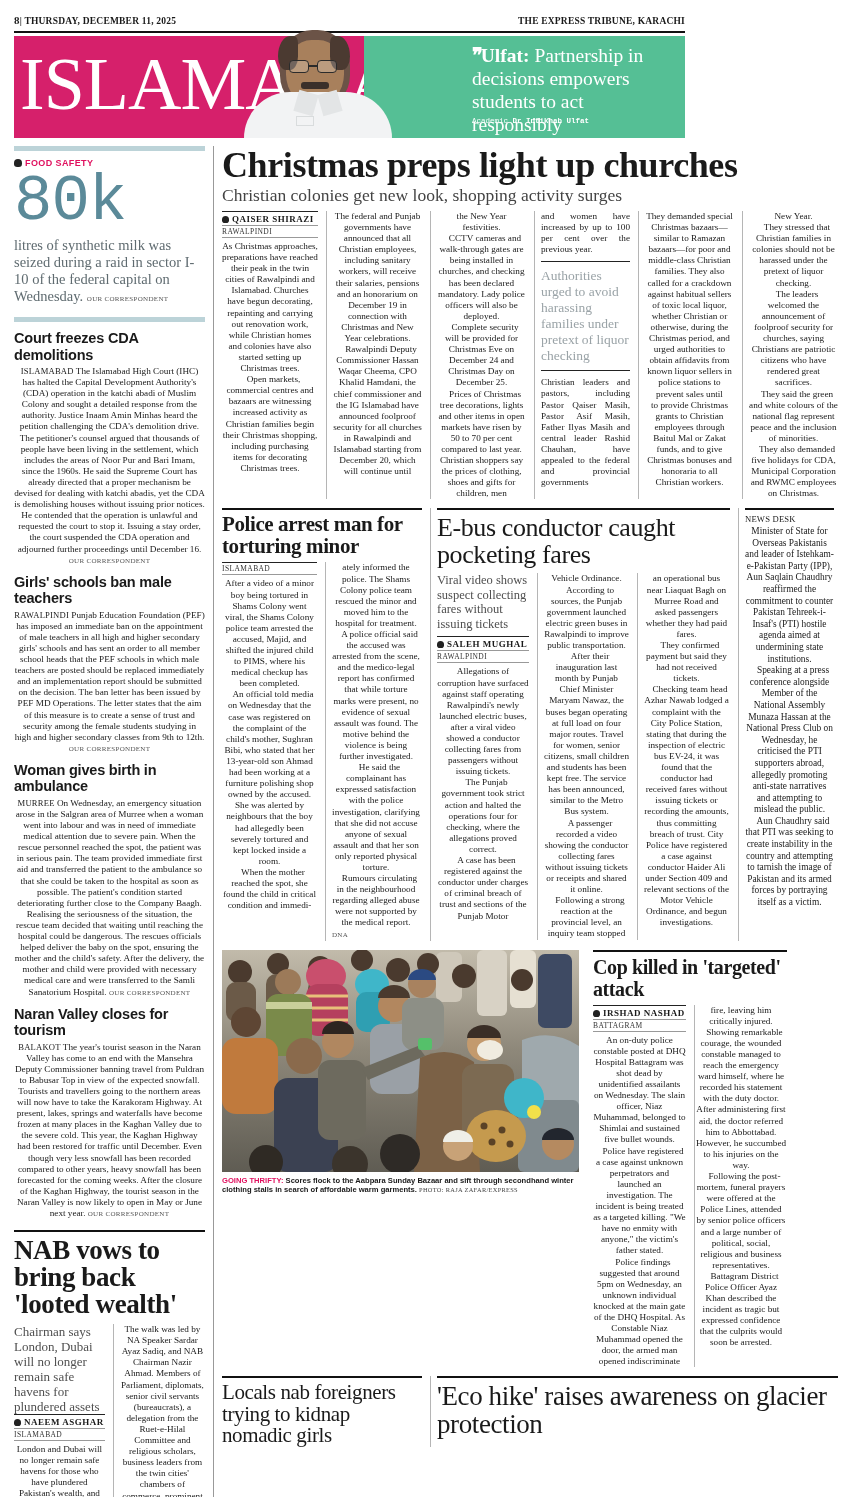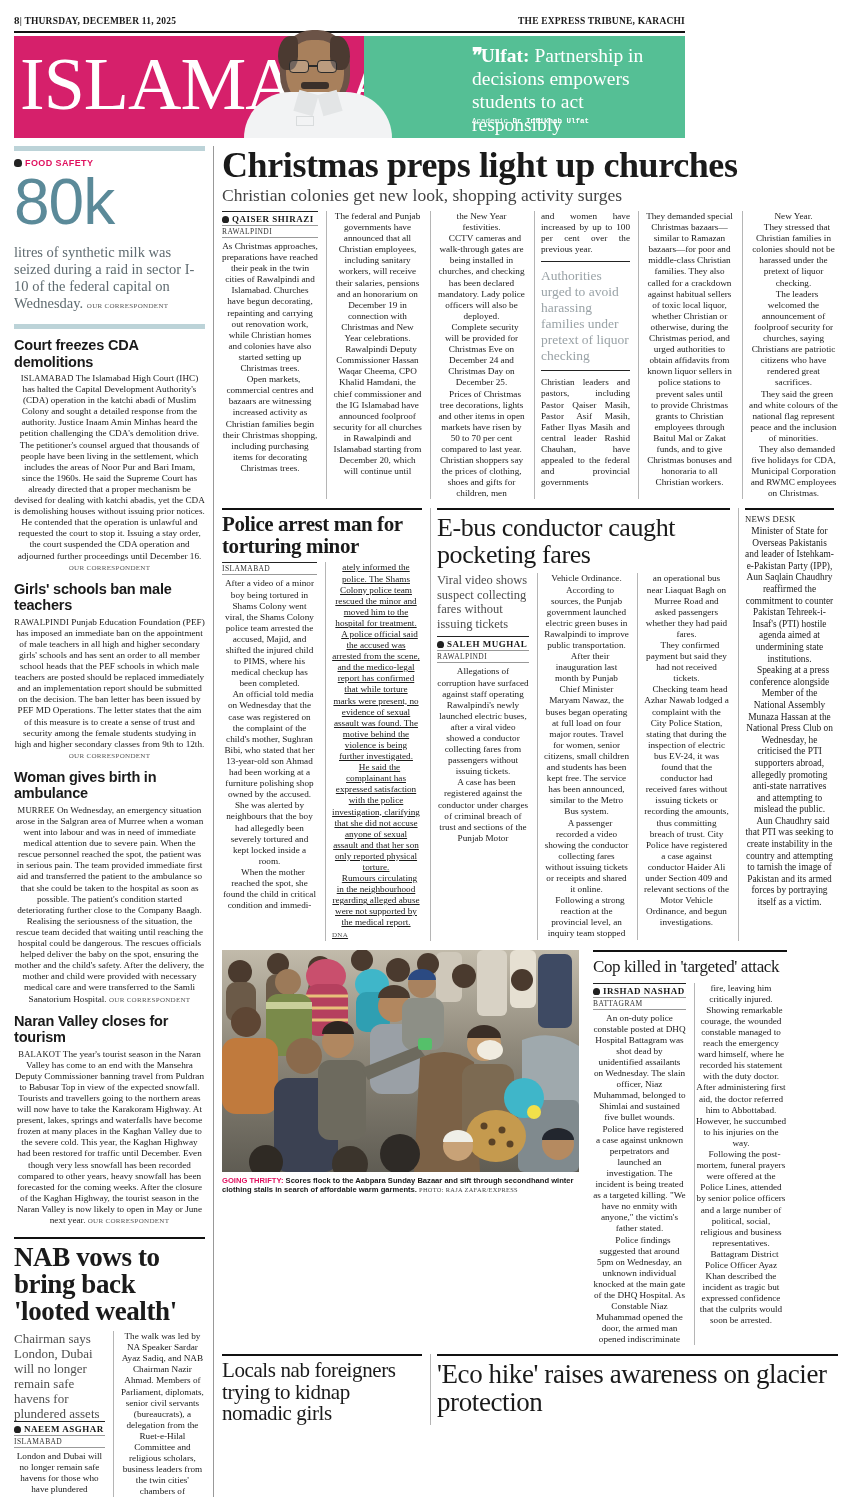--- a/index.html
+++ b/index.html
@@ -63,24 +63,24 @@
                      background:#8e6a4c; }
   .mh-photo .pocket{ position:absolute; left:52px; top:86px; width:18px; height:10px;
                      border:1px solid #d9dcdd; }
 
   
   .kicker { font-family:"Liberation Sans", sans-serif; font-weight:bold;
             font-size:9px; color:#e0115f; letter-spacing:.4px; }
   .kicker .bug { display:inline-block; width:8px; height:8px; background:#222;
                  border-radius:50% 50% 40% 40%; vertical-align:-1px; margin-right:3px;
                  position:relative; }
-  .bigstat { font-family:Liberation Sans, sans-serif; font-size:64px; color:#5b8a99;
+  .bigstat { font-family:Liberation Mono, monospace; font-size:64px; color:#5b8a99;
              line-height:60px; letter-spacing:-1px; margin-top:4px; }
   .statdek { font-family:"Liberation Serif", serif; font-size:14.5px; line-height:17px;
-             color:#5f6b70; margin-top:12px; }
+             color:#5f6b70; margin-top:5px; }
   .cred  { font-family:"Liberation Serif", serif; font-size:7px; letter-spacing:.3px;
            color:#555; text-transform:uppercase; }
   .bar-teal { height:5px; background:#bcd3d8; }
 
   .hl-sans { font-family:"Liberation Sans", sans-serif; font-weight:bold;
              font-size:14.5px; line-height:16.5px; letter-spacing:-.2px; }
   .hl-serif{ font-family:"Liberation Serif", serif; font-weight:bold; letter-spacing:-.4px; }
 
   .body-txt { font-family:"Liberation Serif", serif; font-size:9.2px;
               line-height:11.1px; text-align:justify; hyphens:auto; -webkit-hyphens:auto; }
@@ -296,38 +296,39 @@
           <div class="hl-serif" style="font-size:21px; line-height:21.5px; margin-top:4px;">Police arrest man for torturing minor</div>
           <div style="display:flex; gap:8px; margin-top:5px;">
             <div style="width:95px;">
               <div class="byline-city" style="border-top:1.2px solid #222;">ISLAMABAD</div>
               <div class="body-txt">
                   <p style="text-indent: 0px;">After a video of a minor boy being tortured in Shams Colony went viral, the Shams Colony police team arrested the accused, Majid, and shifted the injured child to PIMS, where his medical checkup has been completed.</p>
                   <p>An official told media on Wednesday that the case was registered on the complaint of the child's mother, Sughran Bibi, who stated that her 13-year-old son Ahmad had been working at a furniture polishing shop owned by the accused. She was alerted by neighbours that the boy had allegedly been severely tortured and kept locked inside a room.</p>
                   <p>When the mother reached the spot, she found the child in critical condition and immedi-</p>
                 </div>
             </div>
-            <div style="width:95px; padding-left:6px;text-decoration:underline;" class="vline">
+            <div style="width:95px; padding-left:6px;" class="vline">
               <div class="body-txt"><span><p style="text-indent: 0px;">ately informed the police. The Shams Colony police team rescued the minor and moved him to the hospital for treatment.</p><p>A police official said the accused was arrested from the scene, and the medico-legal report has confirmed that while torture marks were present, no evidence of sexual assault was found. The motive behind the violence is being further investigated.</p><p>He said the complainant has expressed satisfaction with the police investigation, clarifying that she did not accuse anyone of sexual assault and that her son only reported physical torture.</p><p>Rumours circulating in the neighbourhood regarding alleged abuse were not supported by the medical report.</p></span> <span class="cred">DNA</span></div>
             </div>
           </div>
         </div>
 
         <div style="width:300px; padding-left:6px;" class="vline">
           <div class="rule-thick"></div>
           <div class="hl-serif" style="font-size:26px; line-height:27px; margin-top:4px; font-weight:normal;">E-bus conductor caught pocketing fares</div>
           <div style="display:flex; gap:8px; margin-top:5px;">
             <div style="width:92px;">
               <div class="dek" style="font-size:12.5px; line-height:14.5px;">Viral video shows suspect collecting fares without issuing tickets</div>
               <div class="byline" style="margin-top:5px;">
                 <span class="bug"></span><span>SALEH MUGHAL</span>
               </div>
               <div class="byline-city">RAWALPINDI</div>
               <div class="body-txt">
                   <p style="text-indent: 0px;">Allegations of corruption have surfaced against staff operating Rawalpindi's newly launched electric buses, after a viral video showed a conductor collecting fares from passengers without issuing tickets.</p>
+                  <p>The Punjab government took strict action and halted the operations four for checking, where the allegations proved correct.</p>
                   <p>A case has been registered against the conductor under charges of criminal breach of trust and sections of the Punjab Motor</p>
                 </div>
             </div>
             <div style="width:92px; padding-left:6px;" class="vline">
               <div class="body-txt">
                   <p style="text-indent: 0px;">Vehicle Ordinance.</p>
                   <p>According to sources, the Punjab government launched electric green buses in Rawalpindi to improve public transportation.</p>
                   <p>After their inauguration last month by Punjab Chief Minister Maryam Nawaz, the buses began operating at full load on four major routes. Travel for women, senior citizens, small children and students has been kept free. The service has been announced, similar to the Metro Bus system.</p>
                   <p>A passenger recorded a video showing the conductor collecting fares without issuing tickets or receipts and shared it online.</p>
                   <p>Following a strong reaction at the provincial level, an inquiry team stopped</p>
@@ -452,21 +453,21 @@
           </div>
           <div class="capt" style="margin-top:4px;">
             <span class="lead">GOING THRIFTY:</span>
             <span>Scores flock to the Aabpara Sunday Bazaar and sift through secondhand winter clothing stalls in search of affordable warm garments.</span>
             <span class="src">PHOTO: RAJA ZAFAR/EXPRESS</span>
           </div>
         </div>
 
         <div style="width:200px; padding-left:6px;">
           <div class="rule-thick"></div>
-          <div class="hl-serif" style="font-size:17px; line-height:22px; margin-top:4px; font-weight:normal;">Cop killed in 'targeted' attack</div>
+          <div class="hl-serif" style="font-size:20px; line-height:22px; margin-top:4px; font-weight:bold;">Cop killed in 'targeted' attack</div>
           <div style="display:flex; gap:8px; margin-top:5px;">
             <div style="width:95px;">
               <div class="byline">
                 <span class="bug"></span><span>IRSHAD NASHAD</span>
               </div>
               <div class="byline-city">BATTAGRAM</div>
               <div class="body-txt">
                   <p style="text-indent: 0px;">An on-duty police constable posted at DHQ Hospital Battagram was shot dead by unidentified assailants on Wednesday. The slain officer, Niaz Muhammad, belonged to Shimlai and sustained five bullet wounds.</p>
                   <p>Police have registered a case against unknown perpetrators and launched an investigation. The incident is being treated as a targeted killing. "We have no enmity with anyone," the victim's father stated.</p>
                   <p>Police findings suggested that around 5pm on Wednesday, an unknown individual knocked at the main gate of the DHQ Hospital. As Constable Niaz Muhammad opened the door, the armed man opened indiscriminate</p>

